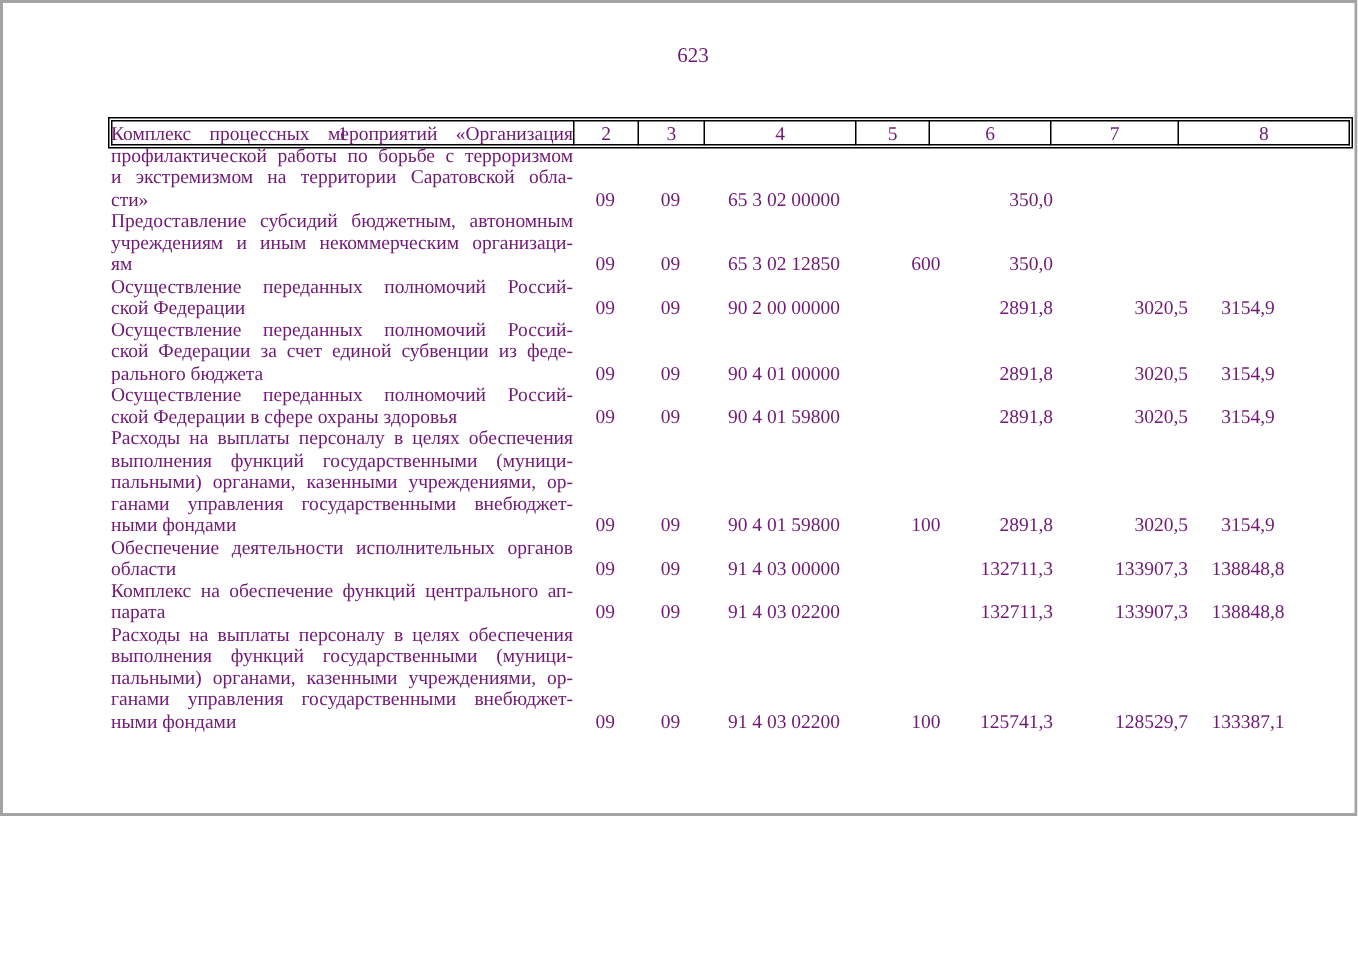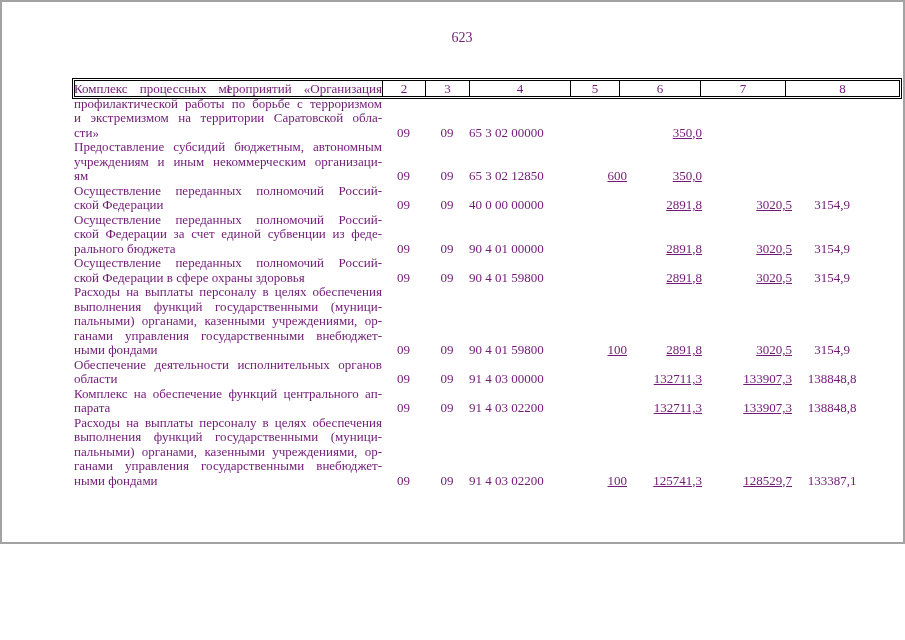--- a/index.html
+++ b/index.html
@@ -64,22 +64,22 @@
   .body-tbl td {
     padding: 0;
     vertical-align: bottom;
     overflow: hidden;
     white-space: nowrap;
   }
   .body-tbl td.c1 { white-space: normal; }
   .jl { text-align: justify; text-align-last: justify; }
   .ll { text-align: left; }
   .c2, .c3 { text-align: center; }
-  .c4 { text-align: left; padding-right: 10px !important; }
-  .c5, .c6, .c7 { text-align: right; text-decoration: underline; }
+  .c4 { text-align: right; padding-right: 10px !important; }
+  .c5, .c6, .c7 { text-align: right; }
   .c8 { text-align: center; padding-right: 27px !important; }
 </style>
 </head>
 <body>
 
 <div class="page">
 
   <div class="pageno">623</div>
 
   <div class="hdr">
@@ -150,21 +150,21 @@
           <td class="c7"></td>
           <td class="c8"></td>
         </tr>
         <tr>
           <td class="c1">
             <div class="jl">Осуществление переданных полномочий Россий-</div>
             <div class="ll">ской Федерации</div>
           </td>
           <td class="c2">09</td>
           <td class="c3">09</td>
-          <td class="c4">40 0 00 00000</td>
+          <td class="c4">90 2 00 00000</td>
           <td class="c5"></td>
           <td class="c6">2891,8</td>
           <td class="c7">3020,5</td>
           <td class="c8">3154,9</td>
         </tr>
         <tr>
           <td class="c1">
             <div class="jl">Осуществление переданных полномочий Россий-</div>
             <div class="jl">ской Федерации за счет единой субвенции из феде-</div>
             <div class="ll">рального бюджета</div>

